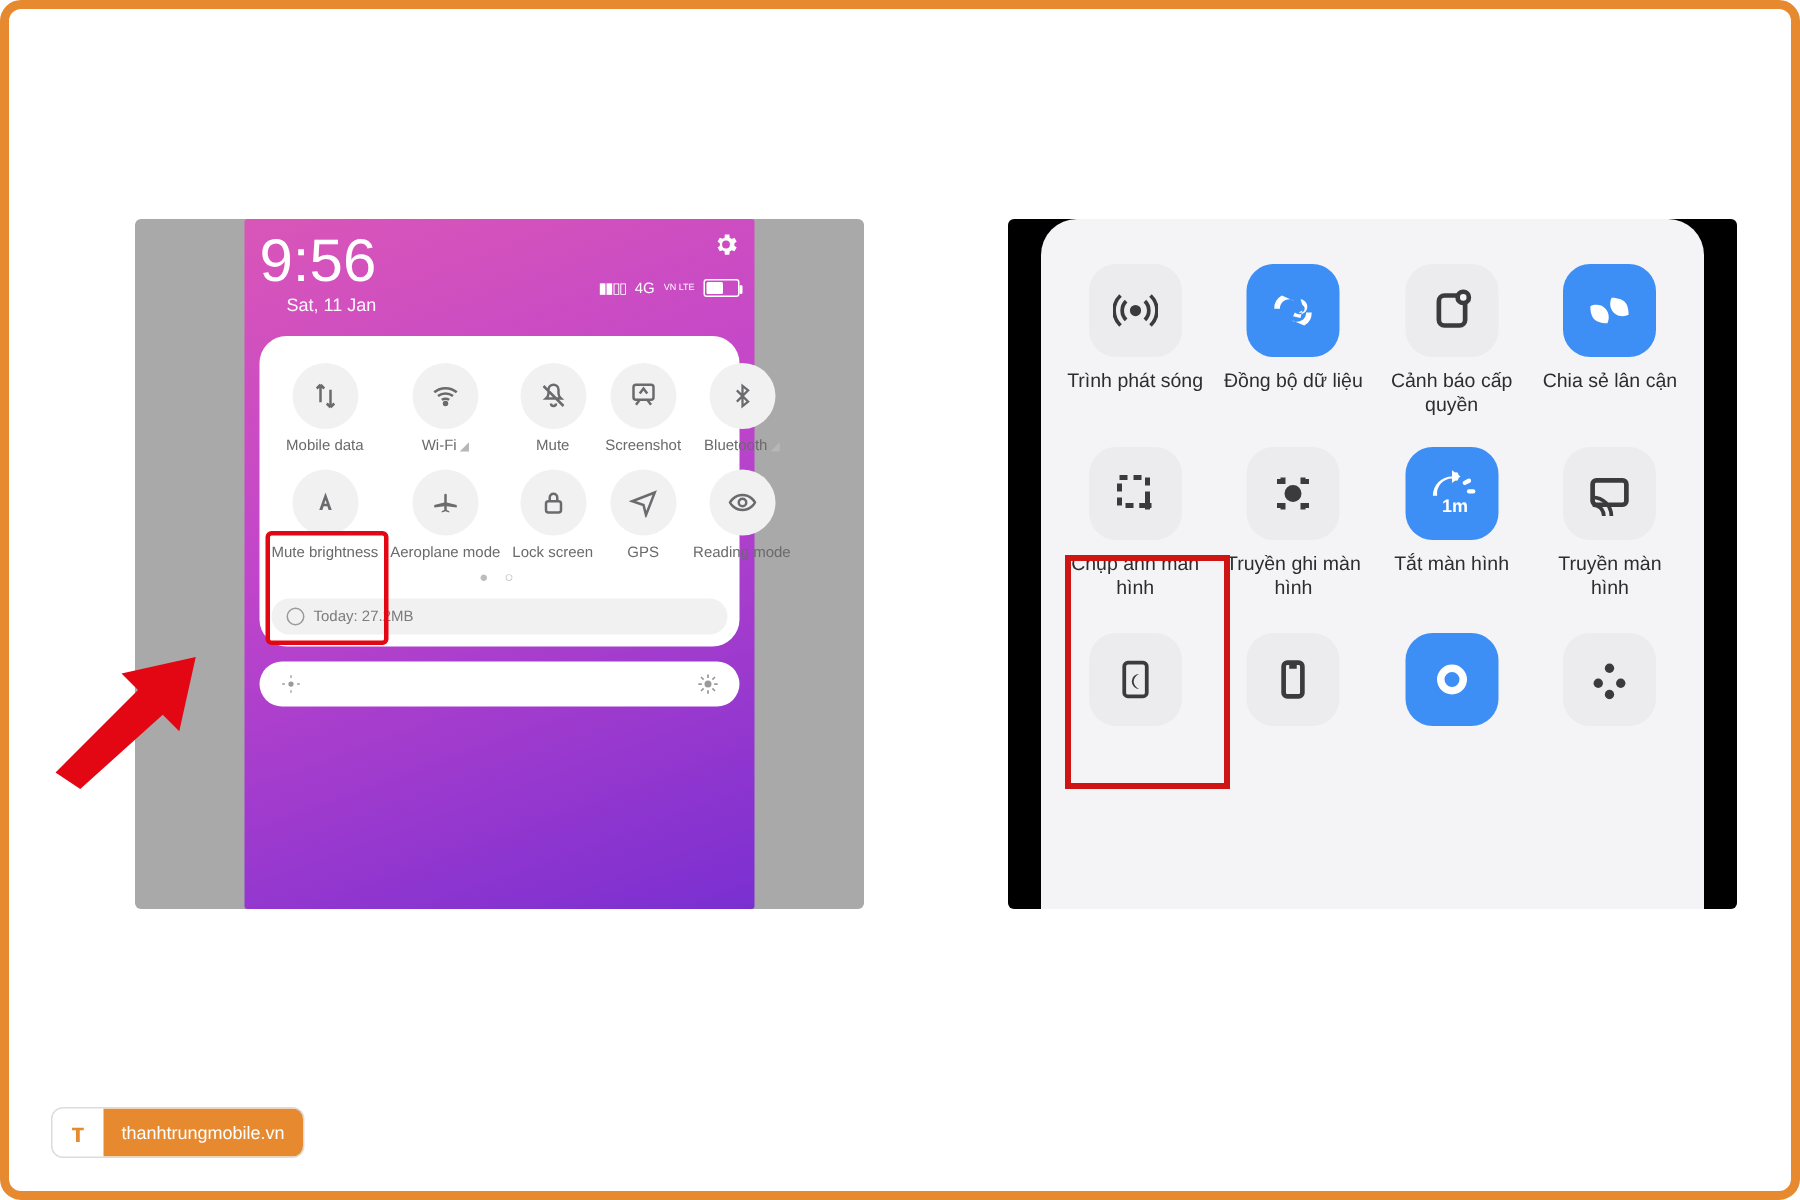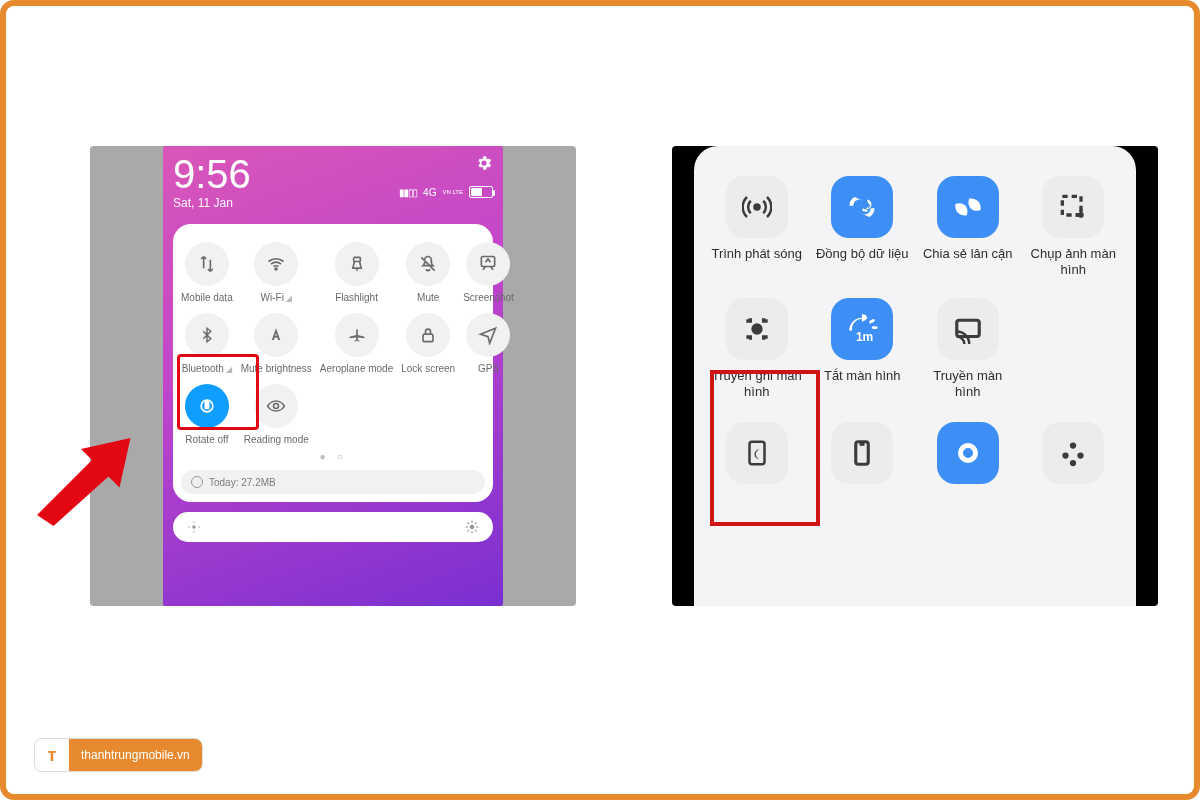--- a/index.html
+++ b/index.html
@@ -6,21 +6,21 @@
   html, body { width: 1200px; height: 800px; font-family: -apple-system, Helvetica, Arial, sans-serif; }
   .frame { width:1200px; height:800px; border:6px solid #e78a2f; border-radius:14px; background:#fff; position:relative; overflow:hidden; }
   .panels { display:flex; gap:48px; position:absolute; left:36px; right:36px; top:140px; }
   .panel { flex:1; position:relative;padding-left:48px; }
 
   
   .phone-left-stage { width:100%; height:460px; background:#a9a9aa; border-radius:4px; display:flex; align-items:flex-start; justify-content:center; overflow:hidden; position:relative; }
   .phone-left { width:340px; height:460px; background:linear-gradient(160deg,#d956b8 0%,#c246ca 40%,#7a2fd1 100%); border-radius:2px; position:relative; padding:8px 10px 10px 10px; color:#fff; }
   .statusbar { display:flex; justify-content:space-between; align-items:flex-start; font-weight:300; }
   .clock { font-size:40px; line-height:1; font-weight:300; }
-  .date { font-size:12px; opacity:.95; margin-top:2px; }
+  .date { font-size:12px; opacity:.95; margin-top:2px;text-align:right; }
   .status-icons { display:flex; gap:6px; align-items:center; font-size:10px; }
   .sig { font-size:10px; letter-spacing:-1px; }
   .bat { display:inline-block; width:24px; height:12px; border:1px solid #fff; border-radius:2px; position:relative; }
   .bat::after{content:"";position:absolute;right:-3px;top:3px;width:2px;height:6px;background:#fff;border-radius:1px;}
   .bat i{position:absolute;left:1px;top:1px;bottom:1px;width:50%;background:#fff;border-radius:1px;}
   .gear { width:18px; height:18px; display:flex; align-items:center; justify-content:center; margin-bottom:auto;}
   .gear svg{width:18px;height:18px;fill:#fff;}
 
   .qs-card { background:#fff; border-radius:18px; margin-top:14px; padding:14px 8px 8px 8px; color:#555; }
   .qs-grid { display:grid; grid-template-columns:repeat(5,1fr); gap:4px 8px; }
@@ -102,29 +102,20 @@
                     <svg viewBox="0 0 24 24" width="20" height="20" stroke="currentColor" fill="none" stroke-width="2">
                       <path d="M3 9a14 14 0 0118 0M6 12a10 10 0 0112 0M9 15a6 6 0 016 0"></path>
                       <circle cx="12" cy="18" r="1.2" fill="currentColor"></circle>
                     </svg>
                   </div>
                   <div class="tlabel">Wi-Fi<span class="sub">◢</span></div>
                 </div>
                 <div class="tile">
                   <div class="circ">
                     <svg viewBox="0 0 24 24" width="20" height="20" stroke="currentColor" fill="none" stroke-width="2">
-                      <rect x="8" y="4" width="8" height="5" rx="1"></rect>
-                      <path d="M9 9l-2 8h10l-2-8M12 17v3"></path>
-                    </svg>
-                  </div>
-                  <div class="tlabel">Flashlight</div>
-                </div>
-                <div class="tile">
-                  <div class="circ">
-                    <svg viewBox="0 0 24 24" width="20" height="20" stroke="currentColor" fill="none" stroke-width="2">
                       <path d="M12 3a4 4 0 00-4 4v3a6 6 0 01-2 4h12a6 6 0 01-2-4V7a4 4 0 00-4-4zM10 18a2 2 0 004 0M4 4l16 16"></path>
                     </svg>
                   </div>
                   <div class="tlabel">Mute</div>
                 </div>
                 <div class="tile">
                   <div class="circ">
                     <svg viewBox="0 0 24 24" width="20" height="20" stroke="currentColor" fill="none" stroke-width="2">
                       <rect x="4" y="3" width="16" height="12" rx="2"></rect>
                       <path d="M9 15l-3 4M15 15l3 4M9 10l3-4 3 4"></path>
@@ -165,29 +156,20 @@
                   </div>
                   <div class="tlabel">Lock screen</div>
                 </div>
                 <div class="tile">
                   <div class="circ">
                     <svg viewBox="0 0 24 24" width="20" height="20" stroke="currentColor" fill="none" stroke-width="2">
                       <path d="M3 11l18-7-7 18-2-8z"></path>
                     </svg>
                   </div>
                   <div class="tlabel">GPS</div>
-                </div>
-                <div class="tile">
-                  <div class="circ active">
-                    <svg viewBox="0 0 24 24" width="20" height="20" stroke="currentColor" fill="none" stroke-width="2">
-                      <circle cx="12" cy="12" r="7"></circle>
-                      <path d="M9 11V8a3 3 0 016 0v3M9 11h6v5H9z" fill="currentColor" stroke="none"></path>
-                    </svg>
-                  </div>
-                  <div class="tlabel">Rotate off</div>
                 </div>
                 <div class="tile">
                   <div class="circ">
                     <svg viewBox="0 0 24 24" width="20" height="20" stroke="currentColor" fill="none" stroke-width="2">
                       <circle cx="12" cy="12" r="3"></circle>
                       <path d="M2 12s3-6 10-6 10 6 10 6-3 6-10 6-10-6-10-6z"></path>
                     </svg>
                   </div>
                   <div class="tlabel">Reading mode</div>
                 </div>
@@ -247,20 +229,29 @@
               </div>
               <div class="tile2">
                 <div class="sq active">
                   <svg viewBox="0 0 24 24" width="30" height="30" fill="currentColor">
                     <path d="M6 4a8 8 0 00-4 7h3a5 5 0 018-4zM18 20a8 8 0 004-7h-3a5 5 0 01-8 4zM16 6a4 4 0 11-3 7l-1 2 4 1 1-4-2 1a2 2 0 102-4z"></path>
                   </svg>
                 </div>
                 <div class="t2label">Đồng bộ dữ liệu</div>
               </div>
               <div class="tile2">
+                <div class="sq">
+                  <svg viewBox="0 0 24 24" width="30" height="30" stroke="currentColor" fill="none" stroke-width="2.5">
+                    <rect x="5" y="4" width="14" height="16" rx="3"></rect>
+                    <circle cx="18" cy="5" r="3" fill="#f4f4f6" stroke="currentColor"></circle>
+                  </svg>
+                </div>
+                <div class="t2label">Cảnh báo cấp quyền</div>
+              </div>
+              <div class="tile2">
                 <div class="sq active">
                   <svg viewBox="0 0 24 24" width="34" height="34" fill="currentColor">
                     <path d="M3 10c2-1 5-1 7 1s2 5 1 7c-3 0-6-1-7-3s-1-4-1-5zM21 14c-2 1-5 1-7-1s-2-5-1-7c3 0 6 1 7 3s1 4 1 5z"></path>
                   </svg>
                 </div>
                 <div class="t2label">Chia sẻ lân cận</div>
               </div>
               <div class="tile2">
                 <div class="sq">
                   <svg viewBox="0 0 24 24" width="32" height="32" stroke="currentColor" fill="none" stroke-width="2.5" stroke-dasharray="4 3">

